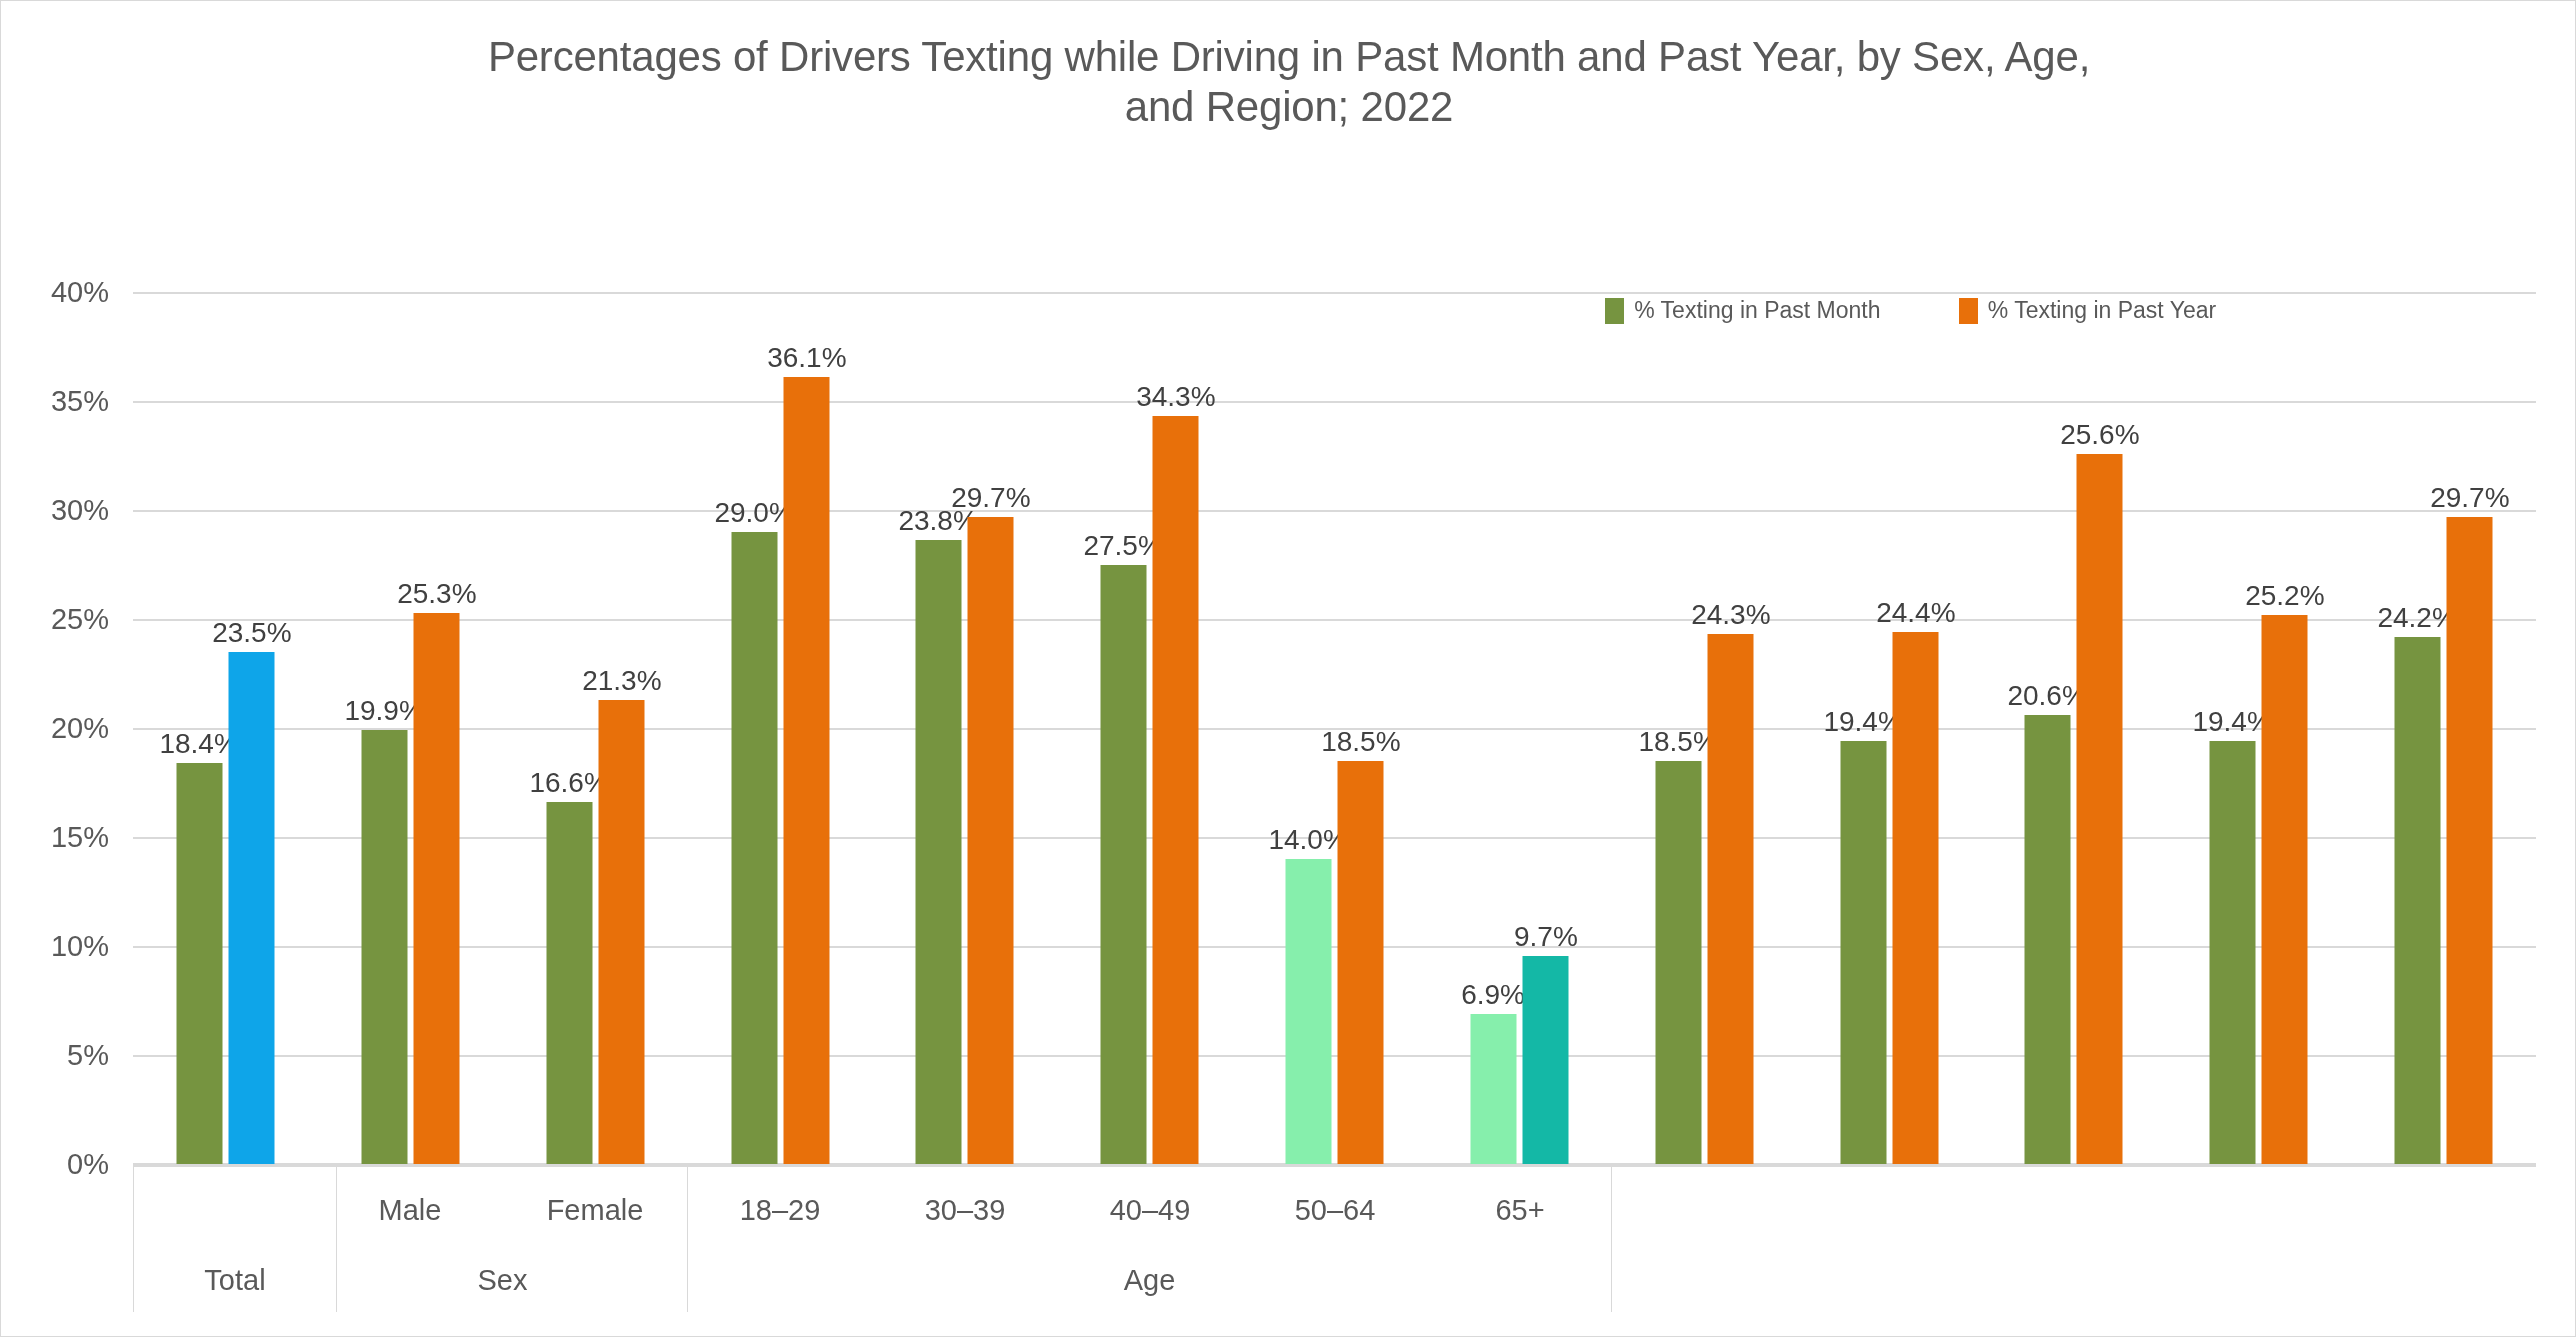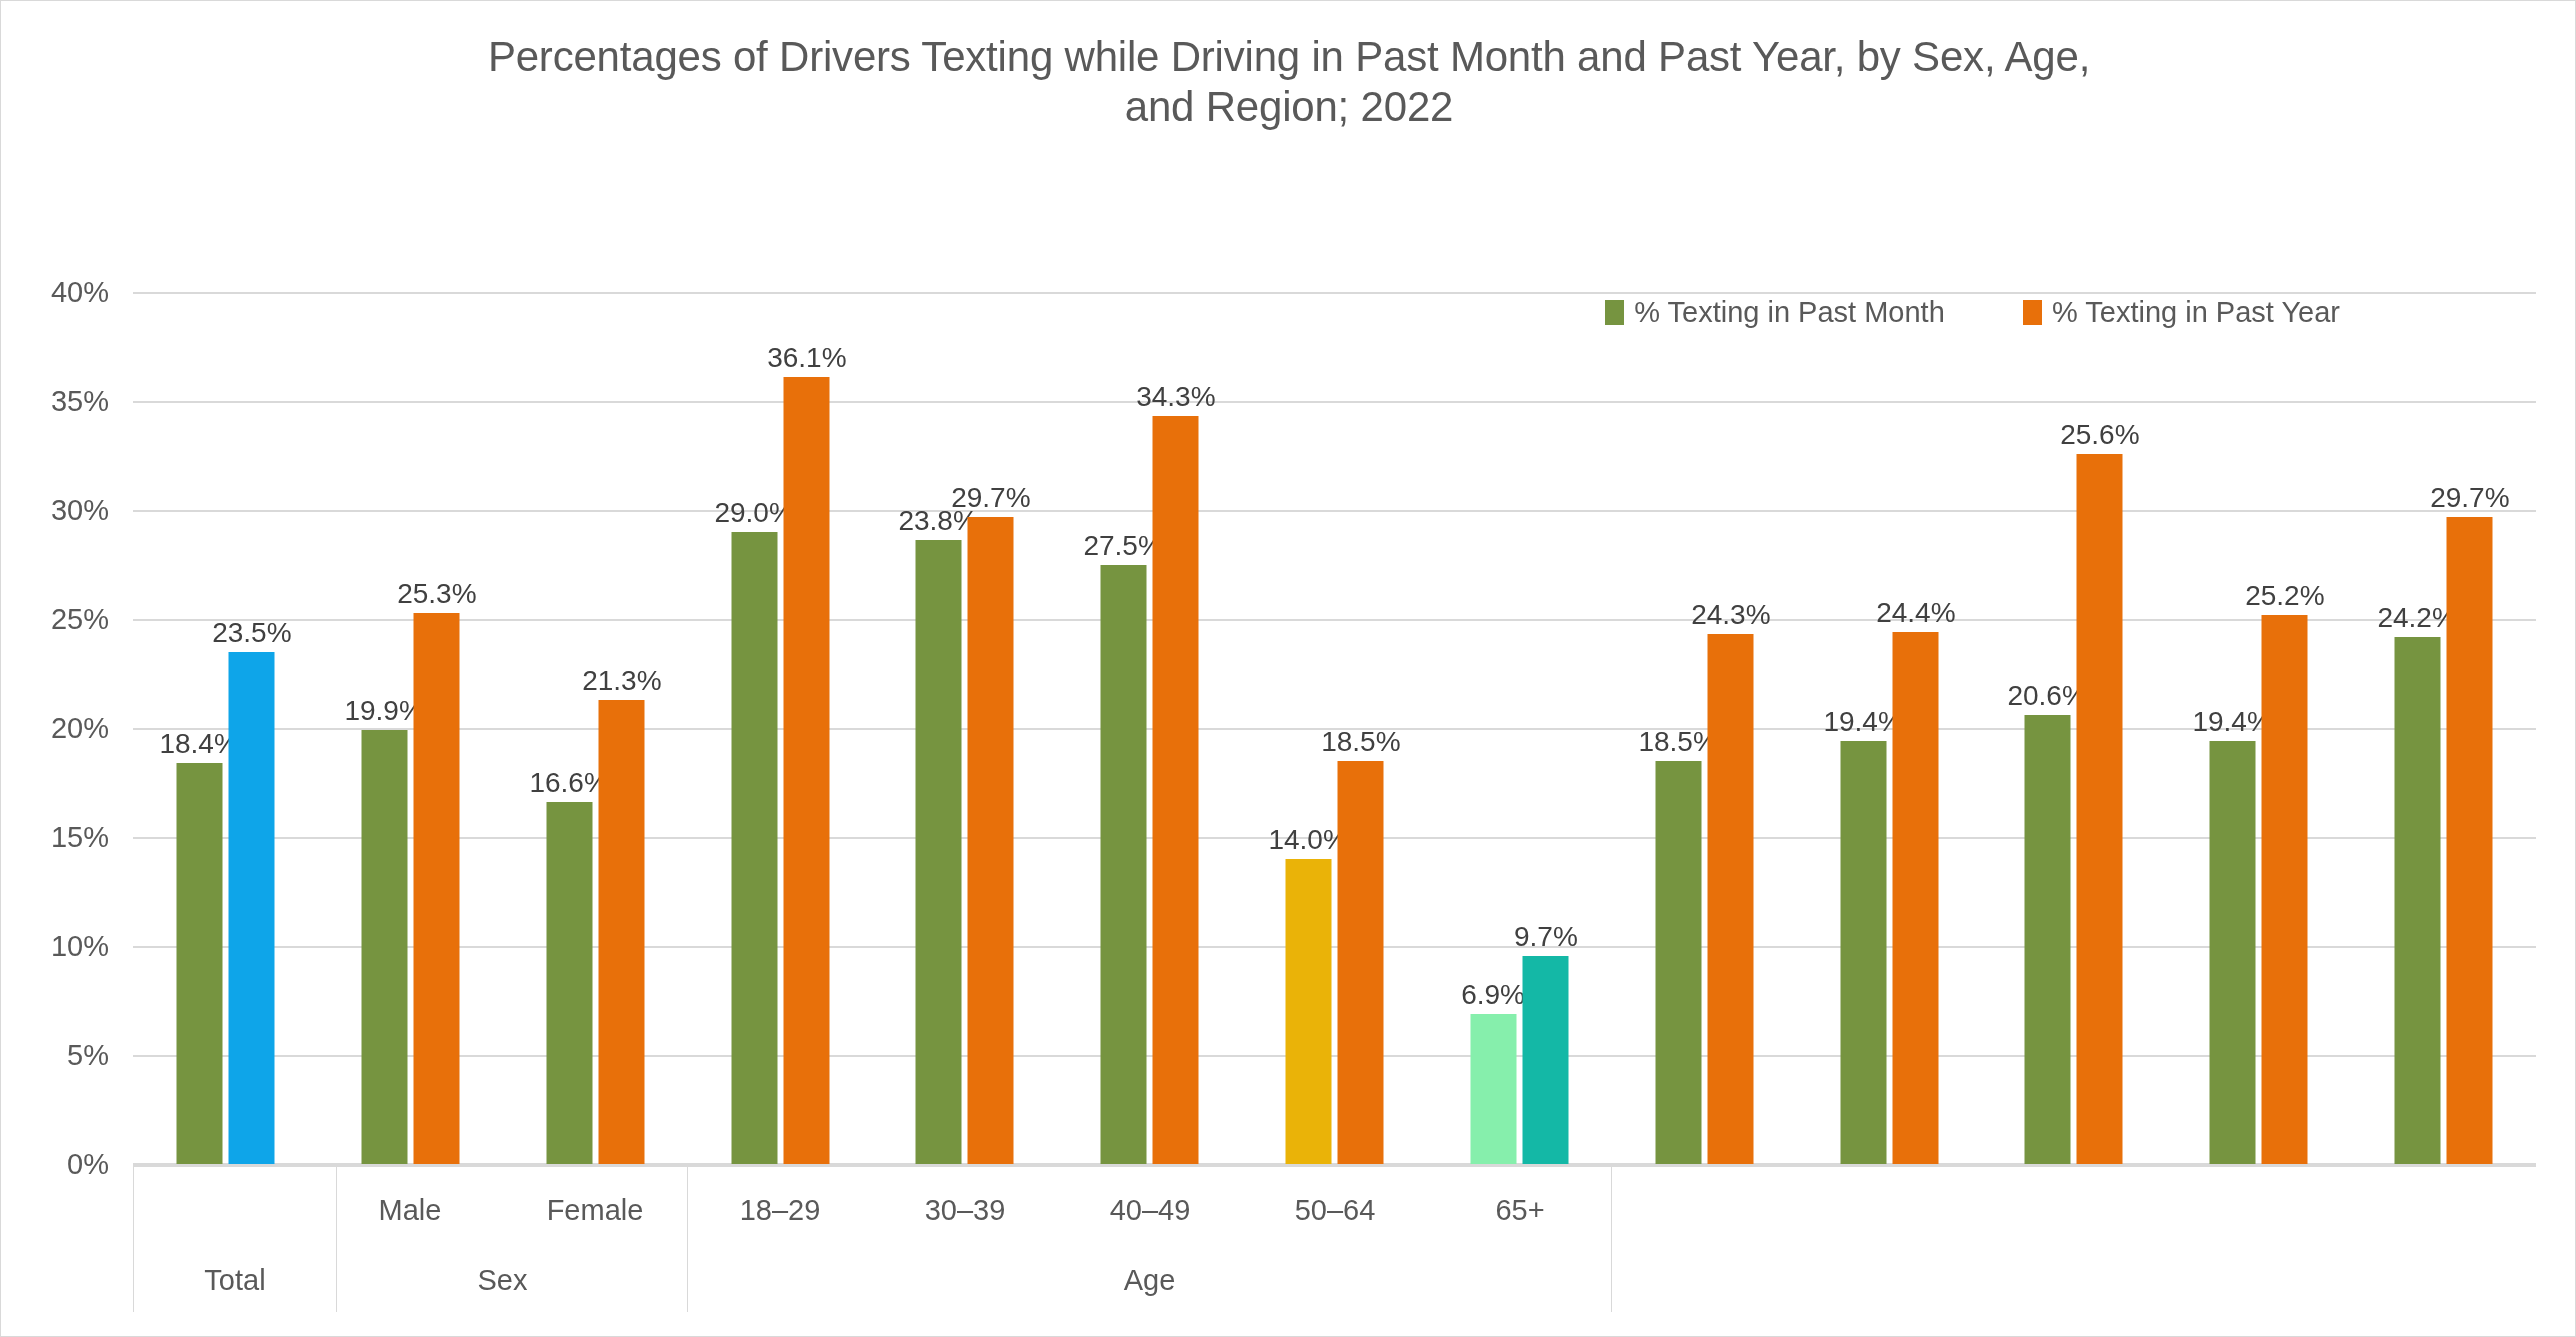--- a/index.html
+++ b/index.html
@@ -34,21 +34,21 @@
   }
 
   
   #legend {
     position: absolute;
     left: 1604px;
     top: 297px;
     display: flex;
     align-items: flex-start;
     gap: 78px;
-    font-size: 29px;
+    font-size: 23px;
     color: #595959;
   }
   .legend-item { display: flex; align-items: center; gap: 10.2px; }
   .legend-swatch { width: 19px; height: 25.6px; display: block; }
   .legend-label { white-space: nowrap; line-height: 1; }
 
   
   
   #plot {
     position: absolute;
@@ -258,21 +258,21 @@
             <div class="bar" title="40–49 % Texting in Past Month 27.5%" style="height: 599px; background: rgb(118, 148, 64);">
               <span class="bar-label">27.5%</span>
             </div>
             <div class="bar" title="40–49 % Texting in Past Year 34.3%" style="height: 748px; background: rgb(232, 112, 10);">
               <span class="bar-label">34.3%</span>
             </div>
           </div>
         </div>
         <div class="cat-slot" style="left: 1109px; width: 185px;">
           <div class="bar-pair">
-            <div class="bar" title="50–64 % Texting in Past Month 14.0%" style="height: 305px; background: #eab308;">
+            <div class="bar" title="50–64 % Texting in Past Month 14.0%" style="height: 305px; background: #86efac;">
               <span class="bar-label">14.0%</span>
             </div>
             <div class="bar" title="50–64 % Texting in Past Year 18.5%" style="height: 403px; background: rgb(232, 112, 10);">
               <span class="bar-label">18.5%</span>
             </div>
           </div>
         </div>
         <div class="cat-slot" style="left: 1294px; width: 185px;">
           <div class="bar-pair">
             <div class="bar" title="65+ % Texting in Past Month 6.9%" style="height: 150px; background: #86efac;">

